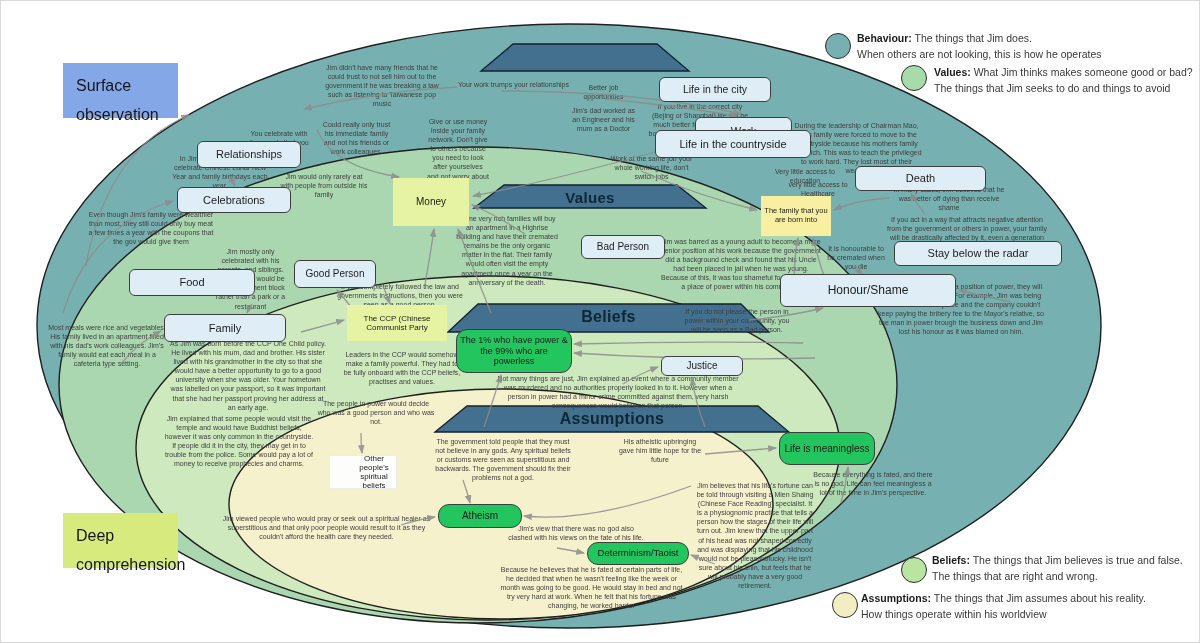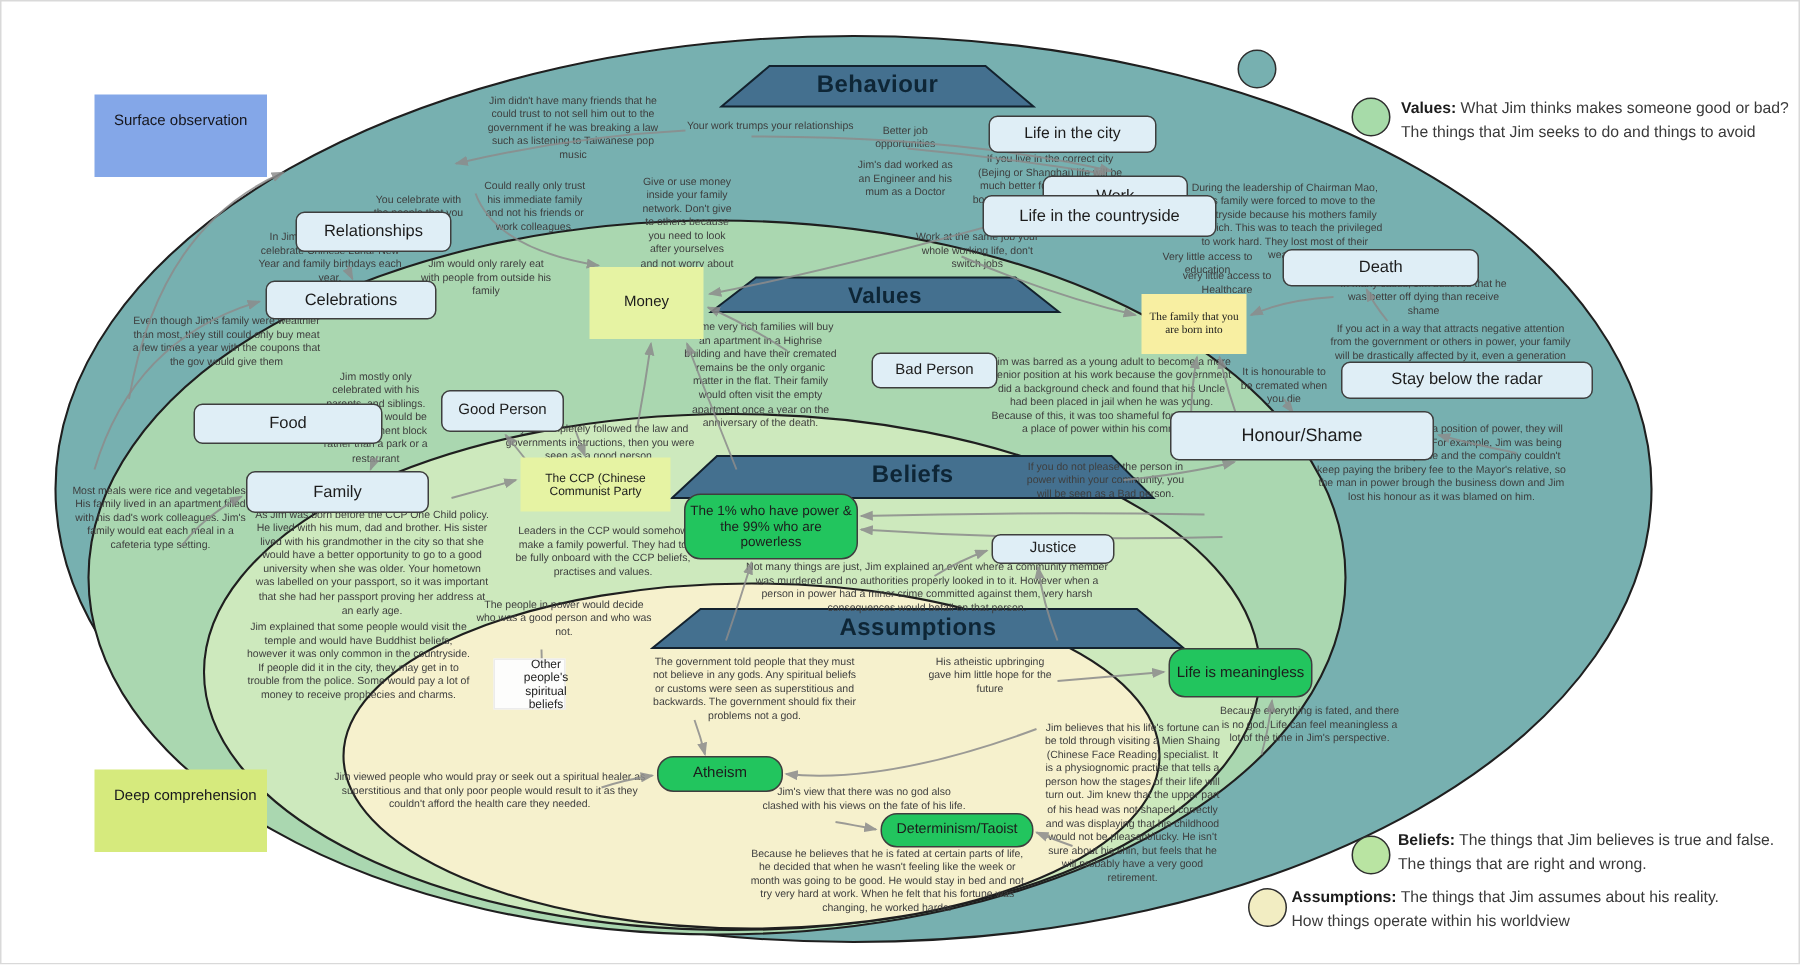--- a/index.html
+++ b/index.html
@@ -11,21 +11,21 @@
   .node{position:absolute;display:flex;align-items:center;justify-content:center;text-align:center;
         color:#1c1c1c;z-index:4;box-sizing:border-box;padding:2px;line-height:1.15}
   .std{background:#dfeef6;border:1.2px solid #3e3e3e;border-radius:6px}
   .blue{background:#22c55e;border:1.2px solid #3e3e3e;border-radius:11px}
   .green{background:#e6f3a3}
   .yellow{background:#f8efa2}
   .white{background:#fdfdfc;border:1px solid #ececec}
   .note{position:absolute;font-size:7px;line-height:1.3;color:#3e3e3e;text-align:center;z-index:2}
   .band-title{position:absolute;text-align:center;font-weight:bold;color:#0e2636;z-index:2;
               letter-spacing:.3px}
-  .side-label{position:absolute;z-index:4;font-size:10px;line-height:1.8;color:#16161c;
+  .side-label{position:absolute;z-index:4;font-size:16px;line-height:1.8;color:#16161c;
               padding:9px 0 0 13px;box-sizing:border-box}
   #surface-label{left:62px;top:62px;width:115px;height:55px;background:#84a7e8}
   #deep-label{left:62px;top:512px;width:115px;height:55px;background:#d6ea7d}
   .legend-circle{position:absolute;width:24px;height:24px;border-radius:50%;
                  border:1.2px solid #2e2e2e;z-index:5}
   .legend-text{position:absolute;font-size:10.5px;line-height:1.55;color:#3a3a3a;z-index:5}
   .legend-text b{color:#1c1c1c}
 </style>
 </head>
 <body>
@@ -36,21 +36,20 @@
     <ellipse cx="568" cy="325" rx="532" ry="302" fill="#77b0b0" stroke="#1f1f1f" stroke-width="1.4"></ellipse>
     <ellipse cx="477" cy="384" rx="419" ry="238" fill="#aad7b0" stroke="#1f1f1f" stroke-width="1.4"></ellipse>
     <ellipse cx="487" cy="447" rx="352" ry="172" fill="#cde9bd" stroke="#1f1f1f" stroke-width="1.4"></ellipse>
     <ellipse cx="500" cy="503" rx="272" ry="115" fill="#f6f1cd" stroke="#1f1f1f" stroke-width="1.4"></ellipse>
     <polygon points="480,70 512,43 656,43 688,70" fill="#44708f" stroke="#13222e" stroke-width="1.3"></polygon>
     <polygon points="473,207 503,184 676,184 705,207" fill="#44708f" stroke="#13222e" stroke-width="1.3"></polygon>
     <polygon points="447,331 477,303 740,303 768,331" fill="#44708f" stroke="#13222e" stroke-width="1.3"></polygon>
     <polygon points="434,431 466,405 757,405 788,431" fill="#44708f" stroke="#13222e" stroke-width="1.3"></polygon>
   </svg>
 
-  <div class="band-title" style="left:480px;top:47px;width:208px;font-size:16px">Behaviour</div>
   <div class="band-title" style="left:447px;top:307px;width:321px;font-size:16px">Beliefs</div>
   <div class="band-title" style="left:473px;top:188px;width:232px;font-size:15px">Values</div>
   <div class="band-title" style="left:434px;top:409px;width:354px;font-size:16px">Assumptions</div>
 
   <div id="notes">
       <div class="note" style="left: 318px; top: 62px; width: 126px;">Jim didn't have many friends that he could trust to not sell him out to the government if he was breaking a law such as listening to Taiwanese pop music</div>
       <div class="note" style="left: 455px; top: 79px; width: 115px;">Your work trumps your relationships</div>
       <div class="note" style="left: 570px; top: 82px; width: 65px;">Better job opportunities</div>
       <div class="note" style="left: 570px; top: 105px; width: 65px;">Jim's dad worked as an Engineer and his mum as a Doctor</div>
       <div class="note" style="left: 608px; top: 153px; width: 85px;">Work at the same job your whole working life, don't switch jobs</div>
@@ -166,54 +165,59 @@
       </div>
       <div class="node green" style="left: 392px; top: 177px; width: 76px; height: 48px; font-size: 10px;">
         <span>Money</span>
       </div>
       <div class="node std" style="left: 293px; top: 259px; width: 82px; height: 28px; font-size: 10px; text-align: right;">
         <span>Good Person</span>
       </div>
       <div class="node std" style="left: 580px; top: 234px; width: 84px; height: 24px; font-size: 10px; justify-content: center;">
         <span>Bad Person</span>
       </div>
-      <div class="node yellow" style="left: 760px; top: 195px; width: 70px; height: 40px; font-size: 7.5px; font-family: Liberation Serif, serif;">
+      <div class="node yellow" style="left: 760px; top: 195px; width: 70px; height: 40px; font-size: 7.5px;">
         <span>The family that you are born into</span>
       </div>
       <div class="node green" style="left: 346px; top: 304px; width: 100px; height: 36px; font-size: 8px;">
         <span>The CCP (Chinese Communist Party</span>
       </div>
       <div class="node blue" style="left: 455px; top: 328px; width: 116px; height: 44px; font-size: 9px;">
         <span>The 1% who have power &amp; the 99% who are powerless</span>
       </div>
       <div class="node std" style="left: 660px; top: 355px; width: 82px; height: 20px; font-size: 10px;">
         <span>Justice</span>
       </div>
       <div class="node blue" style="left: 778px; top: 431px; width: 96px; height: 33px; font-size: 10px;">
         <span>Life is meaningless</span>
       </div>
-      <div class="node white" style="left: 328px; top: 438px; width: 48px; height: 34px; font-size: 8px; padding-left: 24px;">
+      <div class="node white" style="left: 328px; top: 454px; width: 68px; height: 34px; font-size: 8px; padding-left: 24px;">
         <span>Other people's spiritual beliefs</span>
       </div>
       <div class="node blue" style="left: 437px; top: 503px; width: 84px; height: 24px; font-size: 10px;">
         <span>Atheism</span>
       </div>
       <div class="node blue" style="left: 586px; top: 541px; width: 102px; height: 23px; font-size: 9.5px;">
         <span>Determinism/Taoist</span>
       </div>
     </div>
 
   <div id="surface-label" class="side-label">
     <span>Surface observation</span>
   </div>
   <div id="deep-label" class="side-label">
     <span>Deep comprehension</span>
   </div>
 
   <div class="legend-circle" id="lg-behaviour" style="left: 824px; top: 32px; background: rgb(119, 176, 176);"></div>
+  <div class="legend-text" style="left:856px;top:29px;width:335px">
+    <b>Behaviour:</b>
+    <span>The things that Jim does.</span><br>
+    <span>When others are not looking, this is how he operates</span>
+  </div>
 
   <div class="legend-circle" id="lg-values" style="left: 900px; top: 64px; background: rgb(167, 219, 169);"></div>
   <div class="legend-text" style="left:933px;top:63px;width:260px">
     <b>Values:</b>
     <span>What Jim thinks makes someone good or bad?</span><br>
     <span>The things that Jim seeks to do and things to avoid</span>
   </div>
 
   <div class="legend-circle" id="lg-beliefs" style="left: 900px; top: 556px; background: rgb(185, 228, 162);"></div>
   <div class="legend-text" style="left:931px;top:551px;width:262px">

